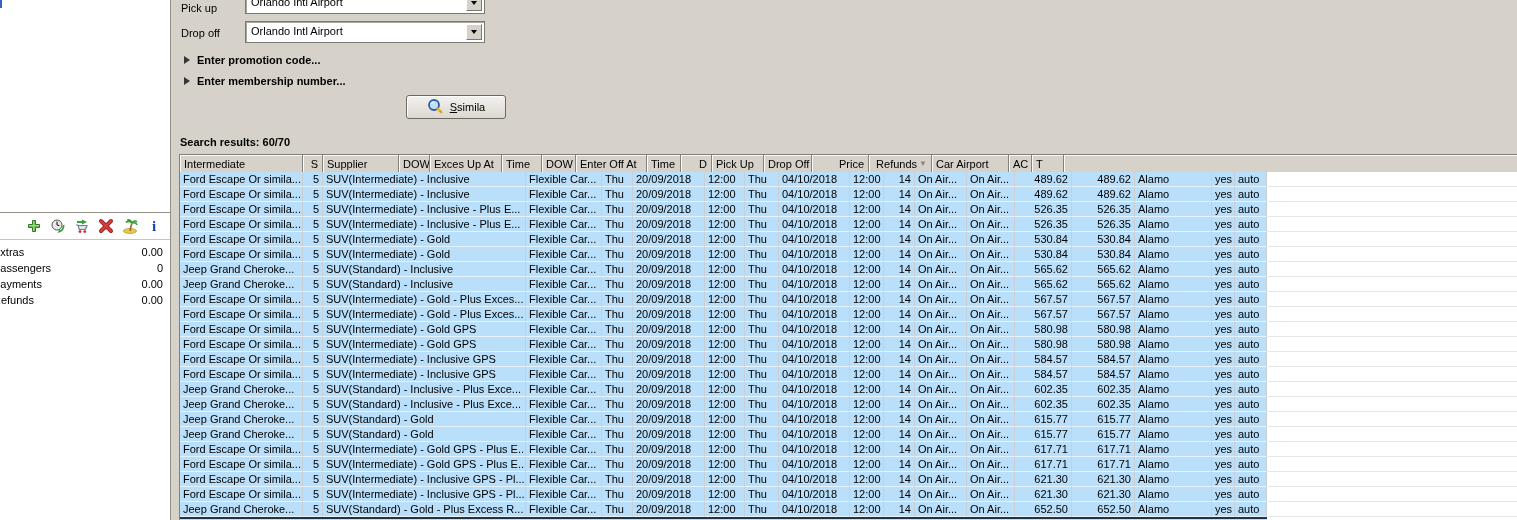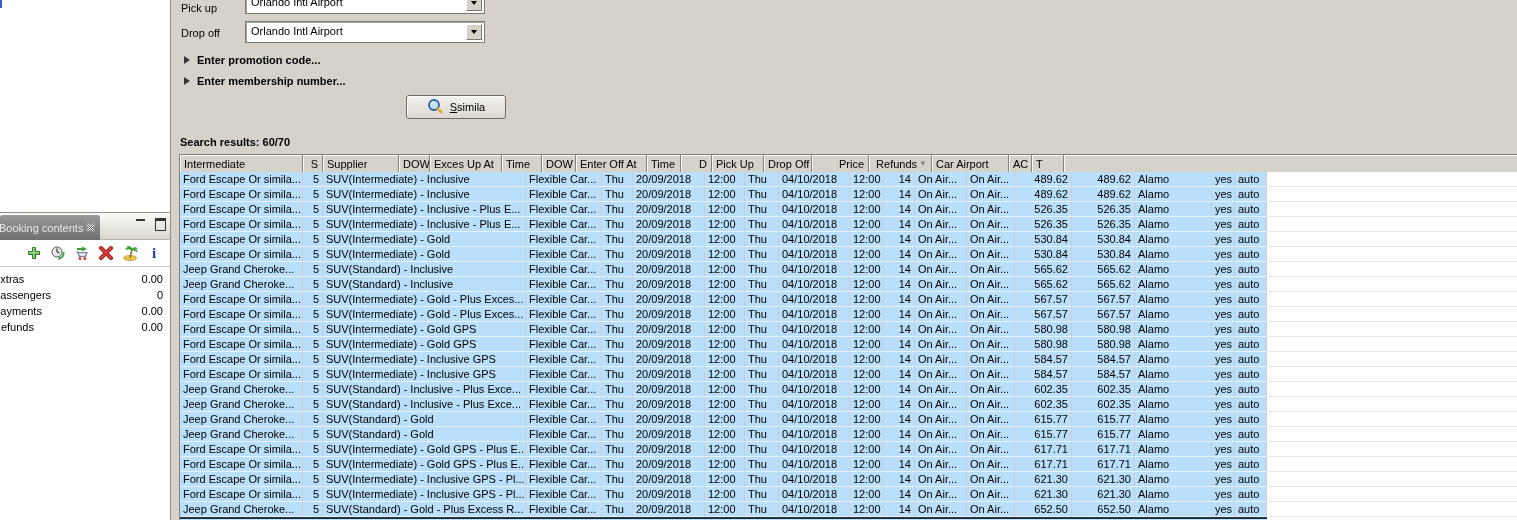--- a/index.html
+++ b/index.html
@@ -110,35 +110,20 @@
   .row-sliver { width:1087px; height:3px; background:#b9dffa; }
 </style>
 </head>
 <body>
 
 <div class="left-top-panel">
   <div class="corner-mark"></div>
 </div>
 
 <div class="dock-panel">
-  <div class="dock-tabbar">
-    <div class="dock-tab">
-      <span class="dock-tab-label">Booking contents</span>
-      <span class="tab-close">
-        <svg width="11" height="11" viewBox="0 0 11 11">
-          <path d="M2 2 L9 9 M9 2 L2 9" stroke="#f2f2f2" stroke-width="2.4"></path>
-          <path d="M2 2 L9 9 M9 2 L2 9" stroke="#555" stroke-width="1"></path>
-        </svg>
-      </span>
-    </div>
-    <div class="dock-controls">
-      <span class="btn-min"></span>
-      <span class="btn-restore"></span>
-    </div>
-  </div>
   <div class="dock-toolbar">
     <span class="tb-icon" style="left:26px">
       <svg width="16" height="16" viewBox="0 0 16 16">
         <path d="M6.5 2.5 h3 v4 h4 v3 h-4 v4 h-3 v-4 h-4 v-3 h4 z" fill="#6fbf5a" stroke="#2f7a24"></path>
         <path d="M7 3 h1 v10 h-1 z M3 7 h10 v1 h-10 z" fill="#a7dd96" opacity="0.8"></path>
       </svg>
     </span>
     <span class="tb-icon" style="left:50px">
       <svg width="16" height="16" viewBox="0 0 16 16">
         <circle cx="7" cy="7" r="5" fill="#e9e9e9" stroke="#5a5a5a"></circle>

